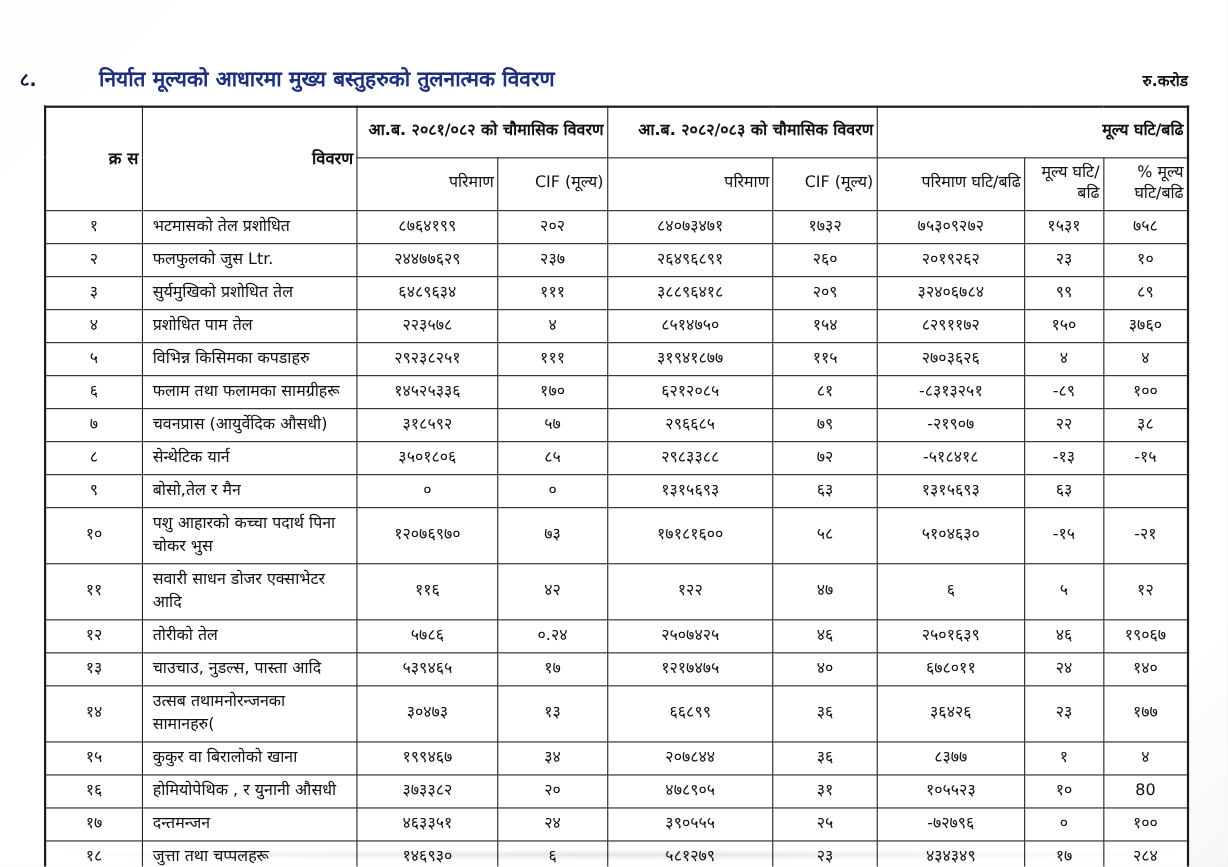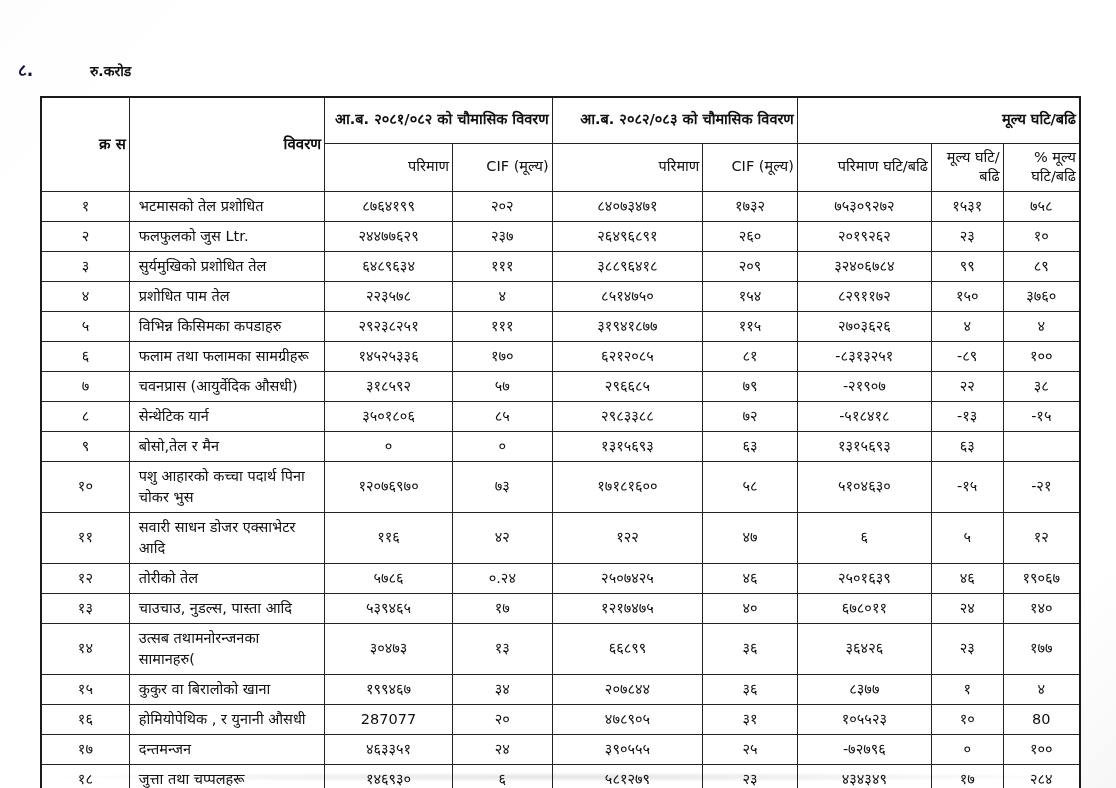--- a/index.html
+++ b/index.html
@@ -85,20 +85,21 @@
   col.c-vd  { width: 6.9%; }
   col.c-pd  { width: 7.4%; }
 </style>
 </head>
 <body>
 
 <div class="page">
 
   <div class="header-row">
     <span class="item-number">८.</span>
+    <span class="doc-title" style="color: rgb(30, 47, 125);">निर्यात मूल्यको आधारमा मुख्य बस्तुहरुको तुलनात्मक विवरण</span>
     <span class="unit-label">रु.करोड</span>
   </div>
 
   <div class="table-wrap">
     <table class="report">
       <colgroup>
         <col class="c-sn">
           <col class="c-desc">
           <col class="c-q1">
           <col class="c-c1">
@@ -303,21 +304,21 @@
     <td>२०७८४४</td>
     <td>३६</td>
     <td>८३७७</td>
     <td>१</td>
     <td>४</td>
   </tr>
 
   <tr>
     <td>१६</td>
     <td class="desc">होमियोपेथिक , र युनानी औसधी</td>
-    <td>287077</td>
+    <td>३७३३८२</td>
     <td>२०</td>
     <td>४७८९०५</td>
     <td>३१</td>
     <td>१०५५२३</td>
     <td>१०</td>
     <td>80</td>
   </tr>
 
   <tr>
     <td>१७</td>

